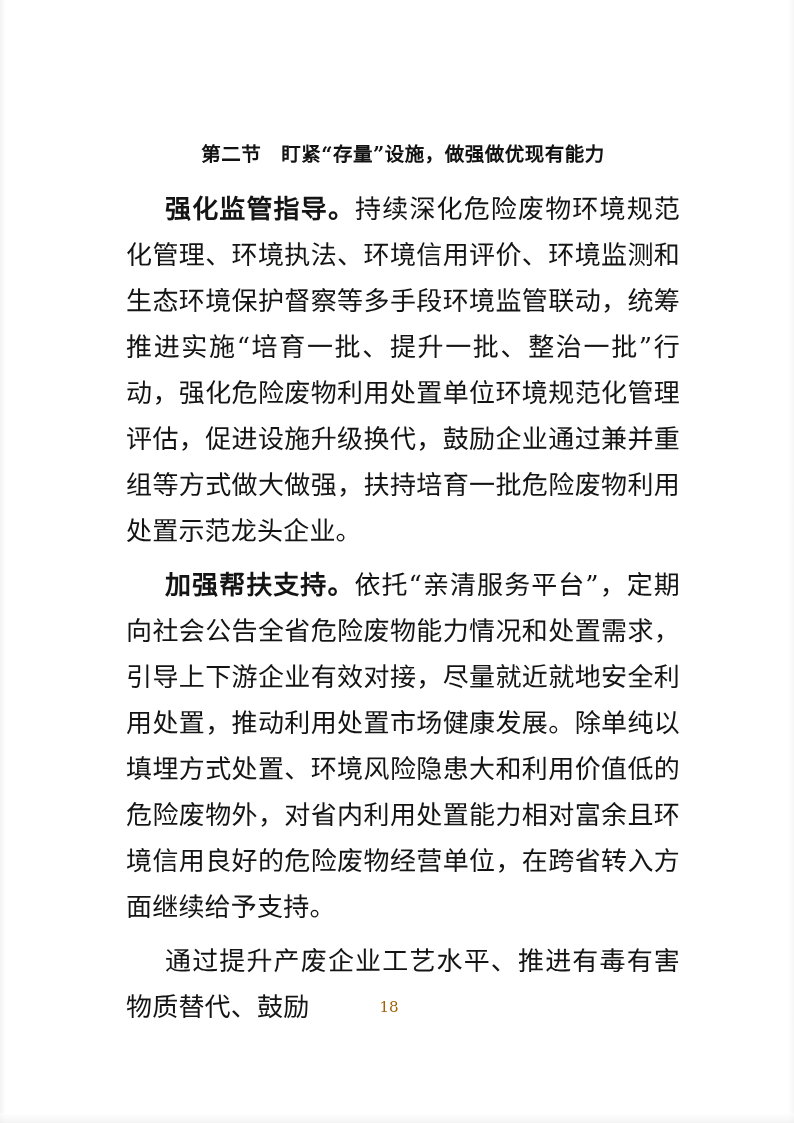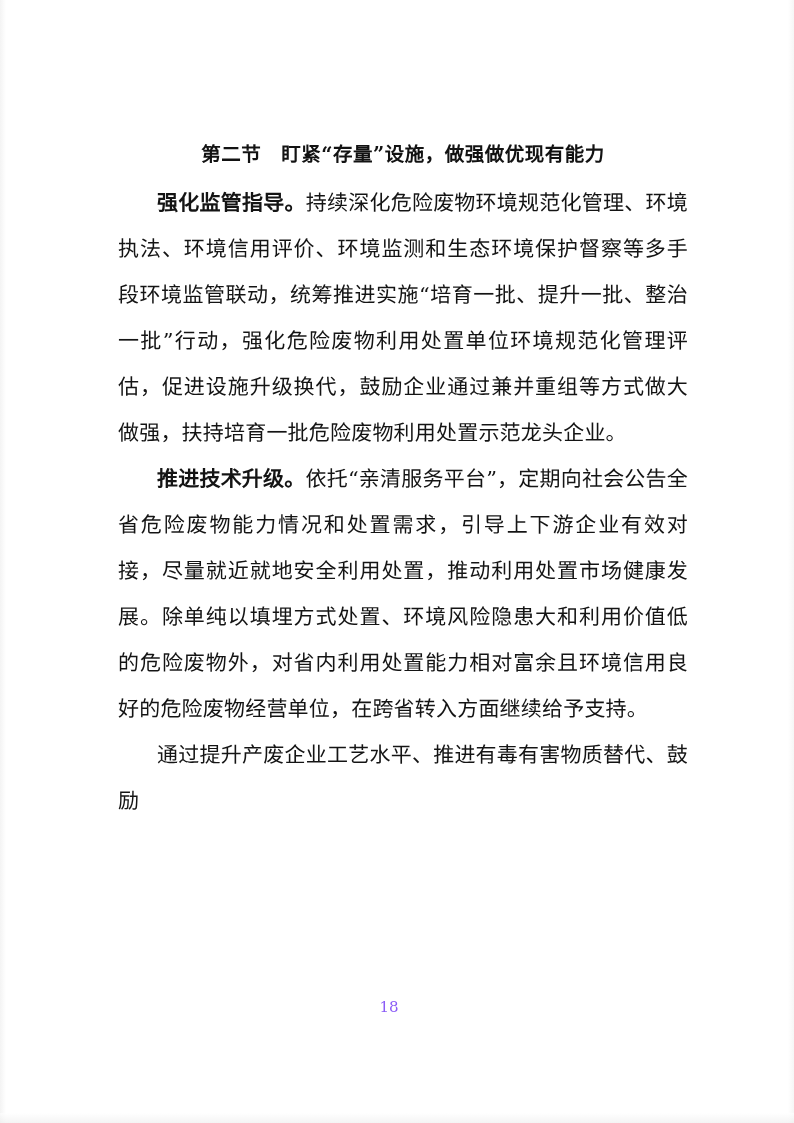--- a/index.html
+++ b/index.html
@@ -31,41 +31,41 @@
     text-align: center;
     letter-spacing: 0.5px;
     margin: 0 0 2px 0;
     white-space: nowrap;
   }
   .doc-heading.h-sec3 {
     margin-top: 2px;
   }
   p.para {
     font-family: "DejaVu Serif", "Liberation Serif", serif;
-    font-size: 21px;
+    font-size: 26px;
     line-height: 46px;
     color: #141414;
-    margin: 0;
+    margin: 8px;
     text-align: justify;
     text-justify: inter-ideograph;
     text-indent: 39px;
     letter-spacing: 0.2px;
   }
   p.para .lead {
     font-weight: bold;
   }
   .page-number {
     position: absolute;
     left: 0;
     right: 16px;
     top: 998px;
     text-align: center;
     font-family: "DejaVu Serif", "Liberation Serif", serif;
     font-size: 15px;
-    color: #8b5cf6;
+    color: #a16207;
   }
   .scan-edge-left {
     position: absolute;
     left: 0; top: 0; bottom: 0; width: 6px;
     background: linear-gradient(to right, #e8e8e8, #ffffff);
     opacity: .5;
   }
   .scan-edge-right {
     position: absolute;
     right: 0; top: 0; bottom: 0; width: 6px;
@@ -89,21 +89,21 @@
 
   <div class="content">
 
     <h2 class="doc-heading">第二节　盯紧“存量”设施，做强做优现有能力</h2>
 
     <p class="para">
       <span class="lead">强化监管指导。</span><span>持续深化危险废物环境规范化管理、环境执法、环境信用评价、环境监测和生态环境保护督察等多手段环境监管联动，统筹推进实施“培育一批、提升一批、整治一批”行动，强化危险废物利用处置单位环境规范化管理评估，促进设施升级换代，鼓励企业通过兼并重组等方式做大做强，扶持培育一批危险废物利用处置示范龙头企业。</span>
     </p>
 
     <p class="para">
-      <span class="lead">推进技术升级。</span><span>依托“亲清服务平台”，定期向社会公告全省危险废物能力情况和处置需求，引导上下游企业有效对接，尽量就近就地安全利用处置，推动利用处置市场健康发展。除单纯以填埋方式处置、环境风险隐患大和利用价值低的危险废物外，对省内利用处置能力相对富余且环境信用良好的危险废物经营单位，在跨省转入方面继续给予支持。</span>
+      <span class="lead">加强帮扶支持。</span><span>依托“亲清服务平台”，定期向社会公告全省危险废物能力情况和处置需求，引导上下游企业有效对接，尽量就近就地安全利用处置，推动利用处置市场健康发展。除单纯以填埋方式处置、环境风险隐患大和利用价值低的危险废物外，对省内利用处置能力相对富余且环境信用良好的危险废物经营单位，在跨省转入方面继续给予支持。</span>
     </p>
 
 
 
     <p class="para">
       <span>通过提升产废企业工艺水平、推进有毒有害物质替代、鼓励</span>
     </p>
 
   </div>
 

